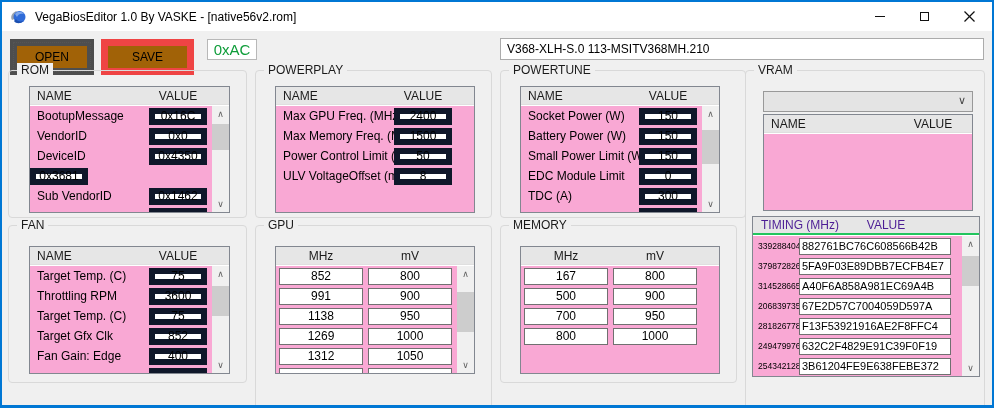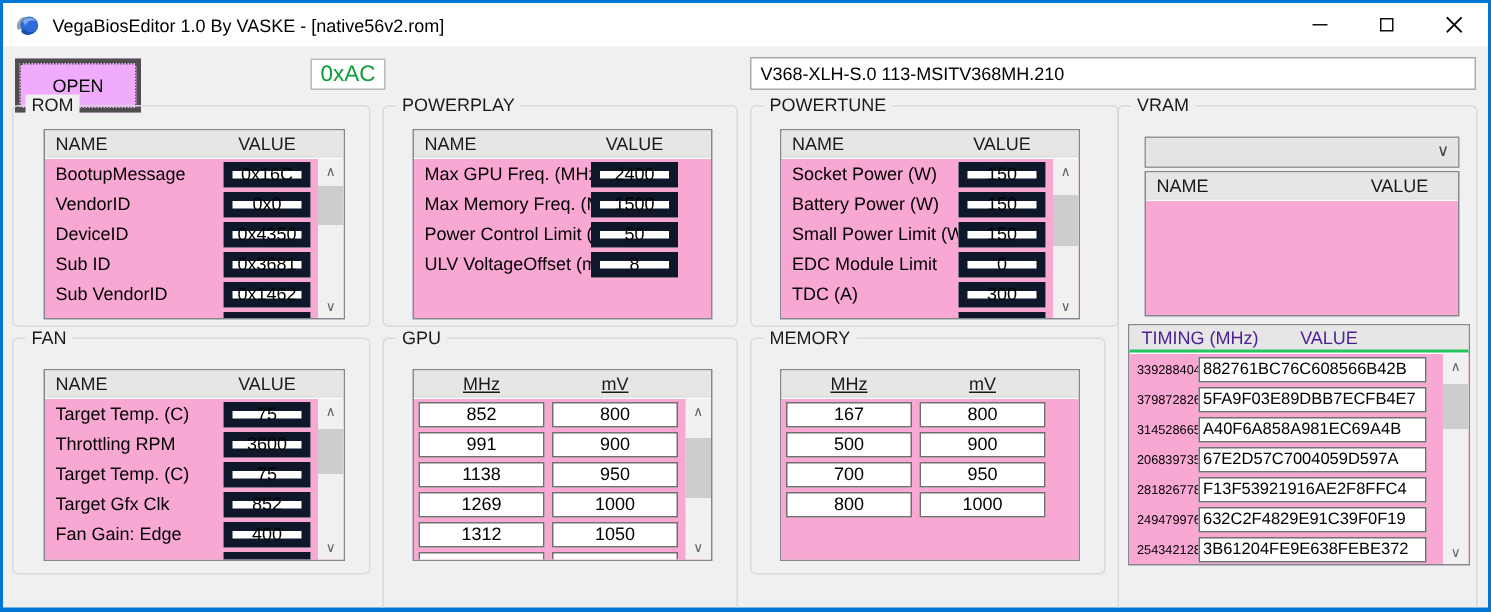--- a/index.html
+++ b/index.html
@@ -9,38 +9,38 @@
     font-family:"Liberation Sans","DejaVu Sans",sans-serif;font-size:12px;color:#000;}
   
   .titlebar{position:absolute;top:0;left:0;right:0;height:29px;background:#FFFFFF;display:flex;align-items:center;}
   .app-icon{margin-left:7px;width:18px;height:18px;flex:0 0 auto;}
   .window-title{margin-left:8px;font-size:12px;color:#000;white-space:nowrap;}
   .win-controls{position:absolute;right:0;top:0;height:29px;display:flex;}
   .win-btn{width:45px;height:29px;display:flex;align-items:center;justify-content:center;background:transparent;}
   .glyph-min{width:10px;height:1px;background:#111;}
   .glyph-max{width:9px;height:9px;border:1px solid #111;background:transparent;}
   
-  .btn{position:absolute;top:37px;height:36px;background:#f0abfc;border:3px solid #ef4444;
+  .btn{position:absolute;top:37px;height:36px;background:#a16207;border:7px solid #ef4444;
     display:flex;align-items:center;justify-content:center;font-size:12px;color:#000;}
   .btn-open{left:8px;width:84px;border-color:#4E4E4E;outline:1px dotted #555;outline-offset:-4px;}
   .btn-save{left:99px;width:93px;}
   .checksum{position:absolute;left:205px;top:37px;width:50px;height:21px;background:#FFFFFF;border:1px solid #B8B8B8;
     color:#0F9D3A;display:flex;align-items:center;justify-content:center;font-size:15px;}
   .bios{position:absolute;left:498px;top:36px;width:484px;height:22px;background:#FFFFFF;border:1px solid #ABABAB;
     display:flex;align-items:center;padding-left:6px;font-size:12px;white-space:nowrap;overflow:hidden;}
   
   .group{position:absolute;border:1px solid #D9D9D9;border-radius:4px;}
   .glabel{position:absolute;top:-8px;left:8px;background:#F0F0F0;padding:0 4px;line-height:14px;font-size:12px;color:#1A1A1A;}
   
   .list{position:absolute;border:1px solid #828790;background:#FFFFFF;}
   .lhead{height:18px;background:#E6E6E6;border-bottom:1px solid #DFDFDF;display:flex;align-items:center;color:#1A1A1A;padding-right:22px;}
   .hn{flex:1;padding-left:7px;white-space:nowrap;overflow:hidden;}
   .hv{width:58px;text-align:center;}
   .lhead2{height:18px;background:#E6E6E6;border-bottom:1px solid #DFDFDF;display:flex;align-items:center;color:#1A1A1A;padding:0 22px 0 3px;gap:5px;}
-  .h2{flex:1;text-align:center;text-decoration:underline;}
+  .h2{flex:1;text-align:center;}
   .lbody{position:absolute;left:0;top:19px;right:0;bottom:0;overflow:hidden;background:#f9a8d4;}
   .row{height:20px;display:flex;align-items:center;padding-right:22px;}
   .nm{flex:1;padding-left:7px;white-space:nowrap;overflow:hidden;}
   .tb{width:58px;height:17px;border:6px solid #0f172a;background:#fff;display:flex;align-items:center;justify-content:center;font-size:12px;flex:0 0 auto;}
   .row2{height:20px;display:flex;align-items:center;gap:5px;padding:0 22px 0 3px;}
   .tb2{flex:1;height:17px;border:1px solid #707070;background:#fff;display:flex;align-items:center;justify-content:center;font-size:12px;}
   
   .sb{position:absolute;top:19px;right:0;bottom:0;width:17px;background:#F0F0F0;}
   .sb-a{position:absolute;left:0;right:0;height:16px;display:flex;align-items:center;justify-content:center;color:#606060;font-size:9px;line-height:1;}
   .sb-up{top:0;}
@@ -82,20 +82,21 @@
       <div class="win-btn">
         <svg width="11" height="11" viewBox="0 0 11 11">
           <line x1="0.5" y1="0.5" x2="10.5" y2="10.5" stroke="#111" stroke-width="1.2"></line>
           <line x1="10.5" y1="0.5" x2="0.5" y2="10.5" stroke="#111" stroke-width="1.2"></line>
         </svg>
       </div>
     </div>
   </div>
 
   <div class="btn btn-open">OPEN</div>
+  <div class="btn btn-save">SAVE</div>
   <div class="checksum">0xAC</div>
   <div class="bios">V368-XLH-S.0 113-MSITV368MH.210</div>
 
   <div class="group" style="left:6px;top:68px;width:239px;height:148px;">
     <div class="glabel">ROM</div>
     <div class="list" style="left:20px;top:15px;width:201px;height:127px;">
       <div class="lhead">
         <div class="hn">NAME</div>
         <div class="hv">VALUE</div>
       </div>
@@ -106,21 +107,20 @@
         </div>
         <div class="row">
           <div class="nm">VendorID</div>
           <div class="tb">0x0</div>
         </div>
         <div class="row">
           <div class="nm">DeviceID</div>
           <div class="tb">0x4350</div>
         </div>
         <div class="row">
-          <div class="nm">Sub ID</div>
           <div class="tb">0x3681</div>
         </div>
         <div class="row">
           <div class="nm">Sub VendorID</div>
           <div class="tb">0x1462</div>
         </div>
         <div class="row">
           <div class="nm"></div>
           <div class="tb"></div>
         </div>

